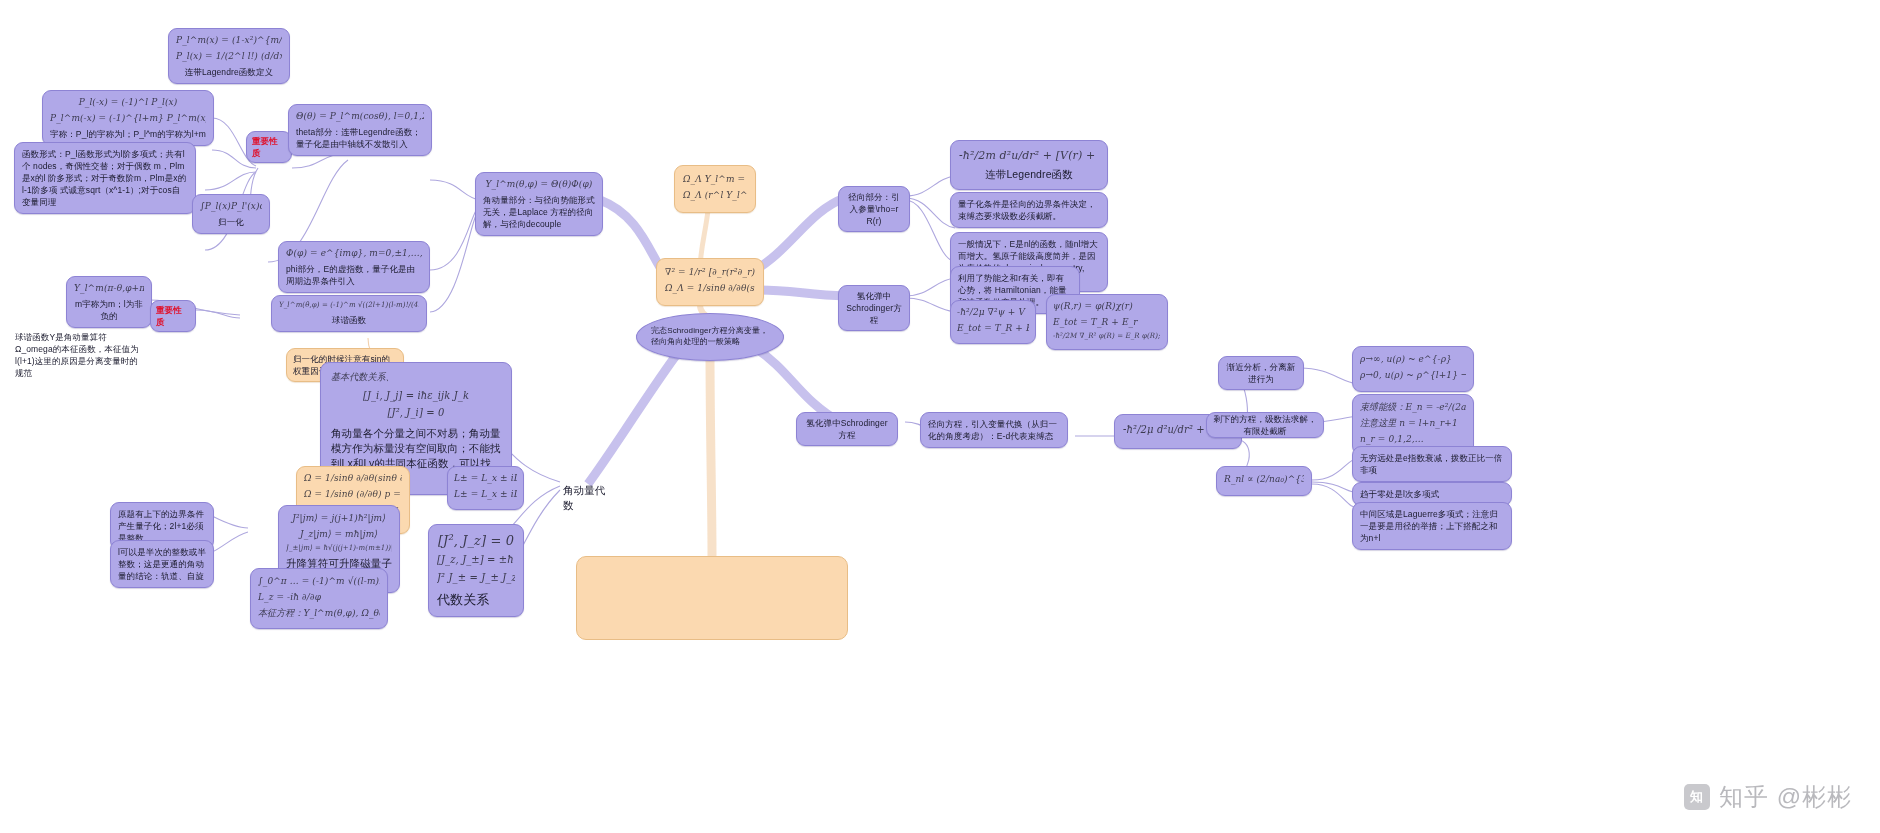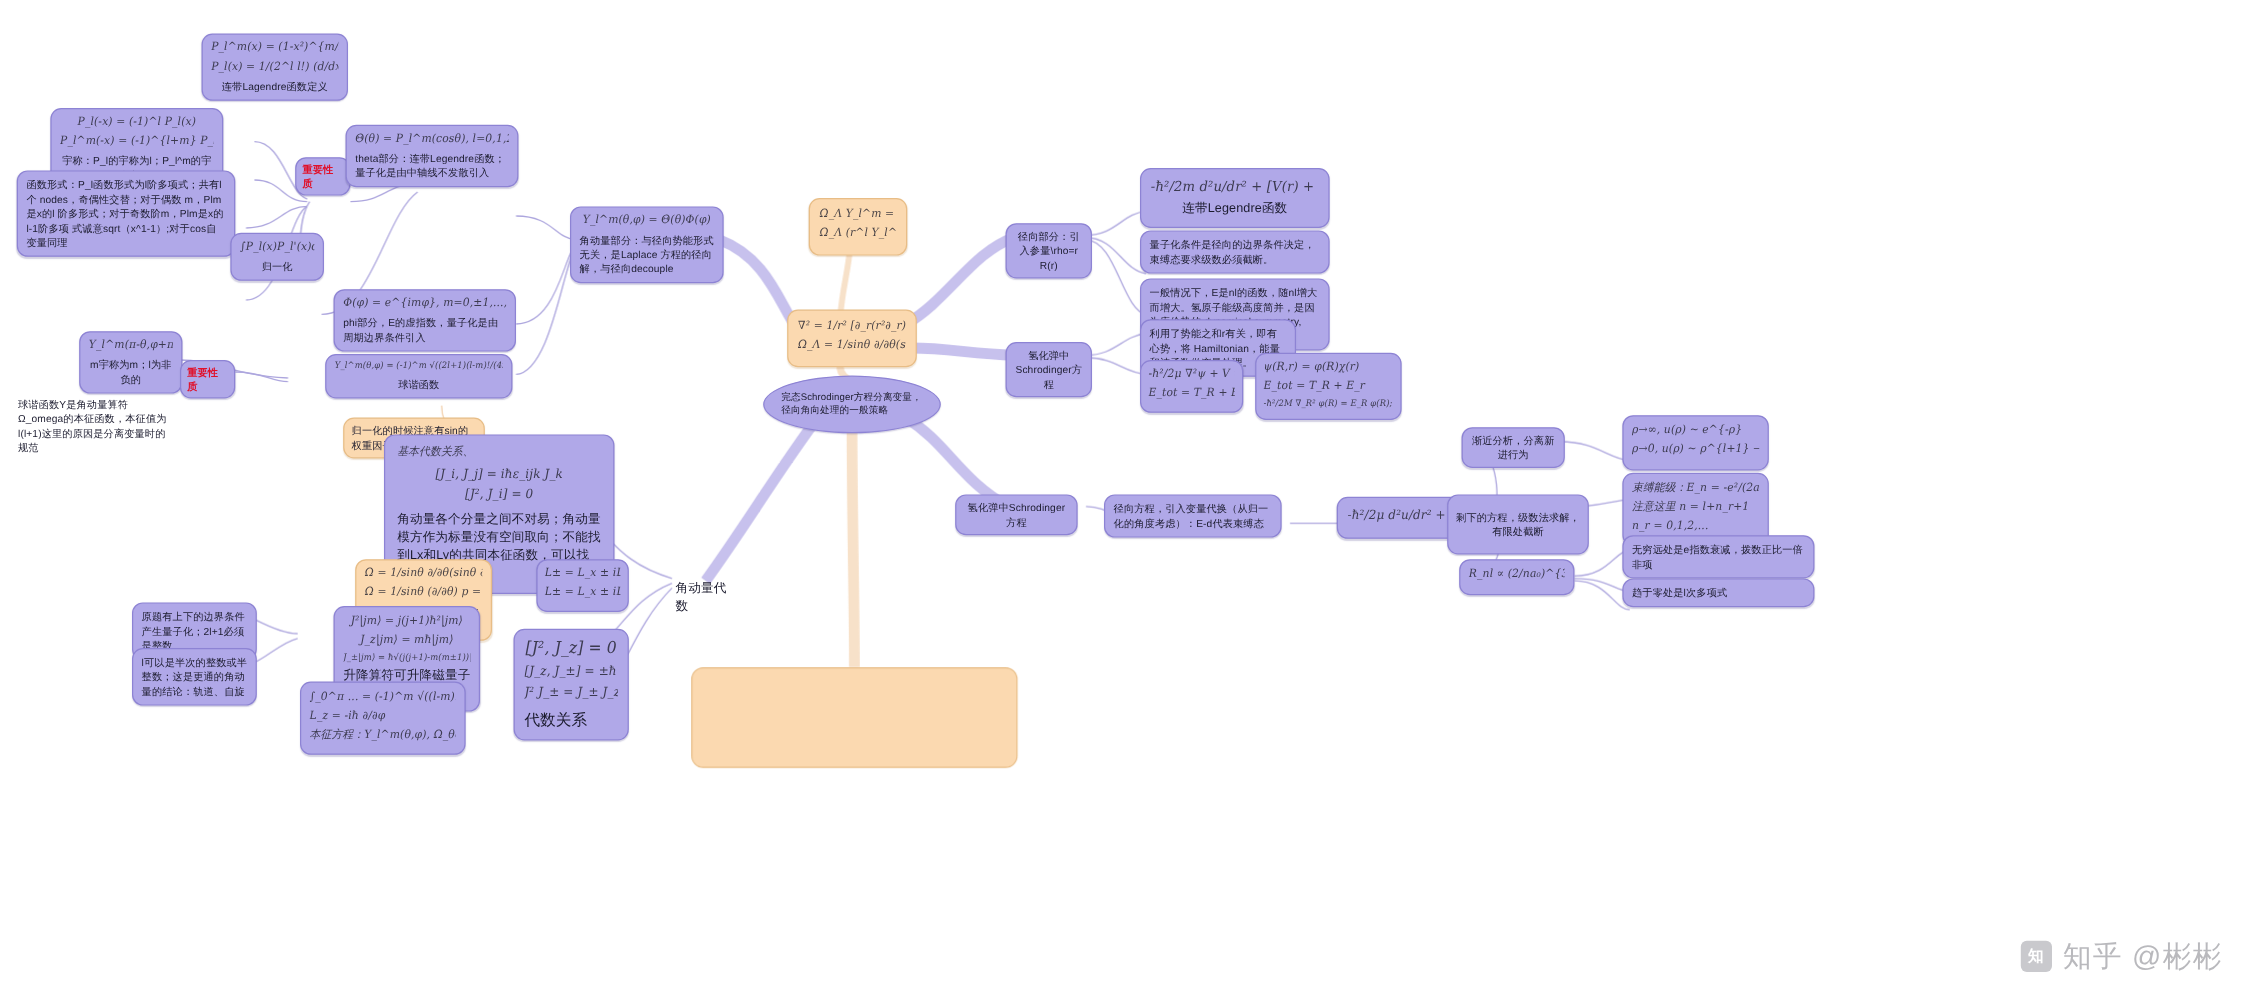--- a/index.html
+++ b/index.html
@@ -194,21 +194,21 @@
       <path d="M368,338 C368,348 372,356 378,362" stroke="#f0c9a0"></path>
     </g>
   </svg>
 
   <div class="node purple" style="left:168px; top:28px; width:122px;">
     <span class="formula">P_l^m(x) = (1-x²)^{m/2} (d/dx)^m P_l(x)</span>
     <span class="formula">P_l(x) = 1/(2^l l!) (d/dx)^l (x²-1)^l</span>
     <span class="center-label">连带Lagendre函数定义</span>
   </div>
 
-  <div class="node purple" style="left:42px; top:90px; width:144px;">
+  <div class="node purple" style="left:42px; top:90px; width:172px;">
     <span class="formula">P_l(-x) = (-1)^l P_l(x)</span>
     <span class="formula">P_l^m(-x) = (-1)^{l+m} P_l^m(x)</span>
     <span class="center-label">宇称：P_l的宇称为l；P_l^m的宇称为l+m</span>
   </div>
 
   <div class="node purple" style="left:14px; top:142px; width:182px;">
     <span class="label">函数形式：P_l函数形式为l阶多项式；共有l个 nodes，奇偶性交替；对于偶数 m，Plm是x的l 阶多形式；对于奇数阶m，Plm是x的l-1阶多项 式诚意sqrt（x^1-1）;对于cos自变量同理</span>
   </div>
 
   <div class="node purple" style="left:246px; top:131px; width:46px; padding:3px 5px;">
@@ -371,21 +371,21 @@
 
   <div class="node purple" style="left:1218px; top:356px; width:86px; padding:4px 6px;">
     <span class="center-label">渐近分析，分离新进行为</span>
   </div>
 
   <div class="node purple" style="left:1352px; top:346px; width:122px; padding:6px 7px;">
     <span class="formula left">ρ→∞,   u(ρ) ~ e^{-ρ}</span>
     <span class="formula left">ρ→0,   u(ρ) ~ ρ^{l+1} → 0</span>
   </div>
 
-  <div class="node purple" style="left:1206px; top:412px; width:118px; padding:12px 6px;">
+  <div class="node purple" style="left:1206px; top:412px; width:118px; padding:0 6px;">
     <span class="center-label">剩下的方程，级数法求解，有限处截断</span>
   </div>
 
   <div class="node purple" style="left:1352px; top:394px; width:122px; padding:6px 7px;">
     <span class="formula left">束缚能级：E_n = -e²/(2a₀ n²)  (n=1,2,...)</span>
     <span class="formula left">注意这里  n = l+n_r+1</span>
     <span class="formula left">n_r = 0,1,2,...</span>
   </div>
 
   <div class="node purple" style="left:1216px; top:466px; width:96px; padding:6px 7px;">
@@ -393,20 +393,23 @@
   </div>
 
   <div class="node purple" style="left:1352px; top:446px; width:160px;">
     <span class="label">无穷远处是e指数衰减，拨数正比一倍非项</span>
   </div>
 
   <div class="node purple" style="left:1352px; top:482px; width:160px;">
     <span class="label">趋于零处是l次多项式</span>
   </div>
 
+  <div class="node purple" style="left:1352px; top:502px; width:160px;">
+    <span class="label">中间区域是Laguerre多项式；注意归一是要是用径的举措；上下搭配之和为n+l</span>
+  </div>
 
   <div class="hero" style="left:576px; top:556px; width:272px; height:84px;">
     <div class="hero-formula"></div>
     <div class="hero-tags">
       <span></span>
       <span></span>
       <span></span>
       <span></span>
     </div>
     <div class="hero-sub"></div>

